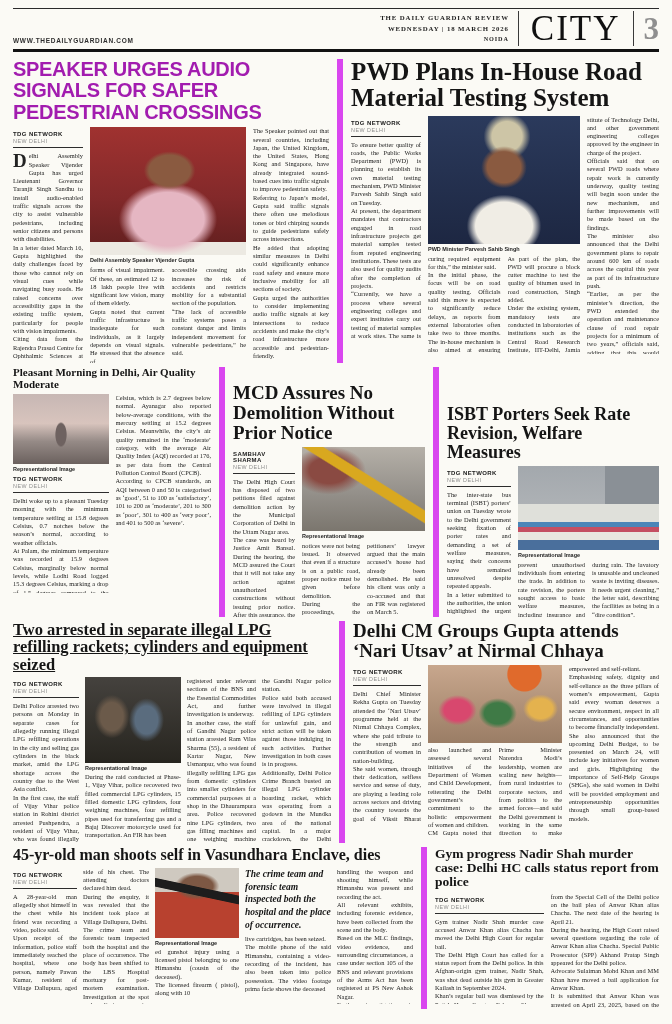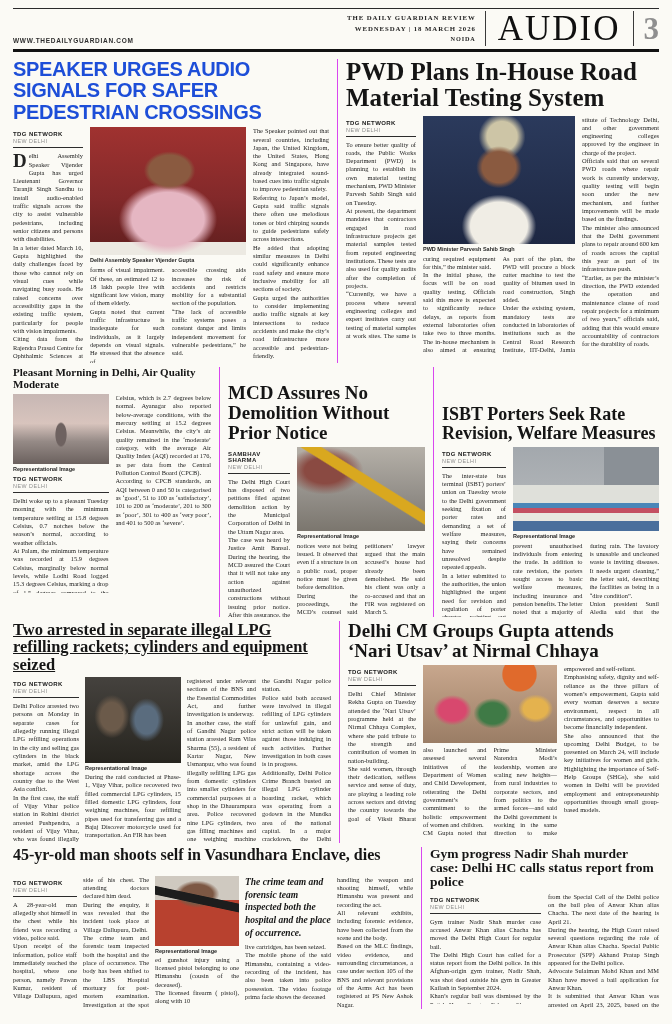--- a/index.html
+++ b/index.html
@@ -19,22 +19,22 @@
   .mast-right { display:flex; align-items:center; }
   .pub-block { text-align:right; font-size:6.8px; font-weight:700; letter-spacing:.9px; line-height:1.55; color:#1f1f1f; margin-right:9px; }
   .pub-block .edition { font-size:6.2px; }
   .city-title { font-size:35px; letter-spacing:2px; color:#101010; border-left:1px solid #3a3a3a; border-right:1px solid #3a3a3a; padding:0 12px; line-height:1; }
   .page-no { font-size:31px; font-weight:700; color:#8f8f8f; padding-left:10px; line-height:1; }
   .thickline { border-top:3px solid #121212; margin-bottom:7px; }
 
   
   .row { display:flex; overflow:hidden; }
   .art { overflow:hidden; }
-  .art + .art { border-left:1px solid #d946ef; padding-left:8px; margin-left:8px; }
-  .hl-sans { font-family:"Liberation Sans",sans-serif; font-weight:800; font-size:20px; line-height:1.07; letter-spacing:-.3px; color:#1d4ed8; }
+  .art + .art { border-left:6px solid #d946ef; padding-left:8px; margin-left:8px; }
+  .hl-sans { font-family:"Liberation Sans",sans-serif; font-weight:800; font-size:20px; line-height:1.07; letter-spacing:-.3px; color:#a21caf; }
   .hl-serif { font-weight:700; color:#151515; line-height:1.05; }
   .byline { margin:4px 0 4px; padding-bottom:3px; border-bottom:1.3px solid #2c2c2c; }
   .by-name { font-family:"Liberation Sans",sans-serif; font-size:6px; font-weight:700; letter-spacing:.4px; color:#191919; }
   .by-loc { font-family:"Liberation Sans",sans-serif; font-size:5.4px; letter-spacing:.5px; color:#8d8d8d; margin-top:1px; }
   .bt { font-size:6.4px; line-height:1.3; text-align:justify; white-space:pre-line; overflow:hidden; color:#222; }
   .caption { font-family:"Liberation Sans",sans-serif; font-size:5.5px; font-weight:700; color:#1f1f1f; margin-top:2px; }
   .photo { width:100%; display:block; }
   .dropcap { float:left; font-size:19px; line-height:.85; font-weight:700; padding:1px 2px 0 0; font-family:"Liberation Serif",serif; }
   .grid { display:grid; overflow:hidden; }
   .subcols { display:grid; grid-template-columns:1fr 1fr; gap:7px; margin-top:3px; overflow:hidden; }
@@ -84,21 +84,21 @@
 
   <div class="topline"></div>
   <header class="masthead">
     <div class="site-url">WWW.THEDAILYGUARDIAN.COM</div>
     <div class="mast-right">
       <div class="pub-block">
         <div>THE DAILY GUARDIAN REVIEW</div>
         <div>WEDNESDAY | 18 MARCH 2026</div>
         <div class="edition">NOIDA</div>
       </div>
-      <div class="city-title">AUDIO</div>
+      <div class="city-title">CITY</div>
       <div class="page-no">3</div>
     </div>
   </header>
   <div class="thickline"></div>
 
   <div class="row" style="height:304px;">
 
     <article class="art" style="flex:0 0 316px;">
       <h1 class="hl-sans">SPEAKER URGES AUDIO SIGNALS FOR SAFER PEDESTRIAN CROSSINGS</h1>
       <div class="grid" style="grid-template-columns:70px 156px 1fr; gap:7px; height:246px; margin-top:4px;">
@@ -282,21 +282,21 @@
 Emphasising safety, dignity and self-reliance as the three pillars of women’s empowerment, Gupta said every woman deserves a secure environment, respect in all circumstances, and opportunities to become financially independent.
 She also announced that the upcoming Delhi Budget, to be presented on March 24, will include key initiatives for women and girls. Highlighting the importance of Self-Help Groups (SHGs), she said women in Delhi will be provided employment and entrepreneurship opportunities through small group-based models.</div>
       </div>
     </article>
   </div>
 
   <div class="row" style="height:162px; margin-top:4px;">
 
     <article class="art" style="flex:0 0 400px;">
       <h1 class="hl-serif" style="font-size:16px;">45-yr-old man shoots self in Vasundhara Enclave, dies</h1>
-      <div class="grid" style="grid-template-columns:64px 66px 84px 86px 1fr; gap:6px; height:136px; margin-top:12px;">
+      <div class="grid" style="grid-template-columns:64px 66px 84px 86px 1fr; gap:6px; height:136px; margin-top:4px;">
         <div style="overflow:hidden;">
           <div class="byline">
             <div class="by-name">TDG NETWORK</div>
             <div class="by-loc">NEW DELHI</div>
           </div>
           <div class="bt" style="height:98px;">A 28-year-old man allegedly shot himself in the chest while his friend was recording a video, police said.
 Upon receipt of the information, police staff immediately reached the hospital, where one person, namely Pawan Kumar, resident of Village Dallupura, aged about 28 years, had been brought in an unconscious condition with a gunshot wound on the left</div>
         </div>
         <div class="bt">side of his chest. The attending doctors declared him dead.
 During the enquiry, it was revealed that the incident took place at Village Dallupura, Delhi.

